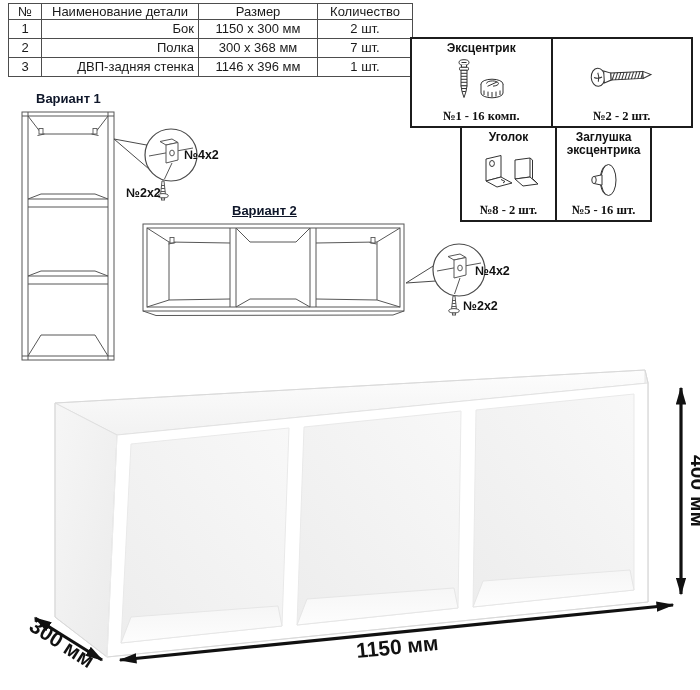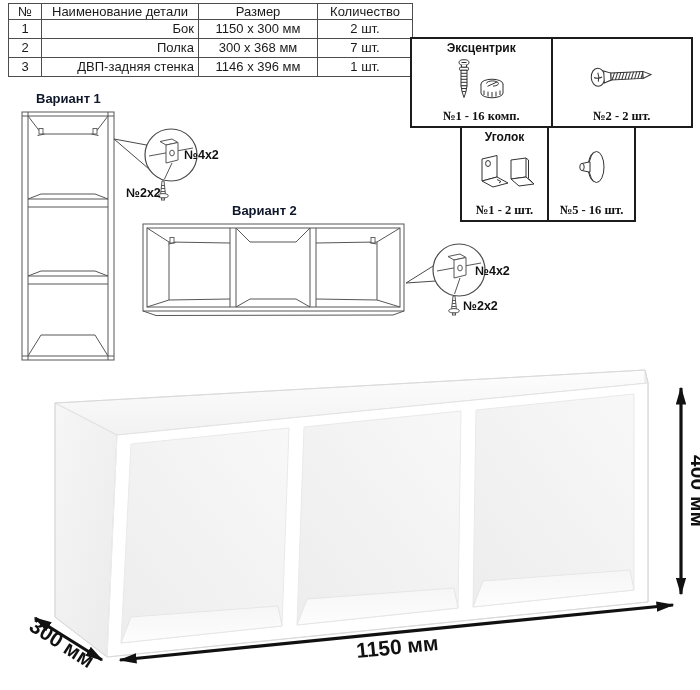--- a/index.html
+++ b/index.html
@@ -119,39 +119,40 @@
             <line x1="47.6" y1="17.5" x2="50.2" y2="10.5"></line>
               <line x1="50.8" y1="17.5" x2="52.9" y2="11.8"></line>
             <path d="M53,10.5 L61,14 L53,17.5 Z"></path>
           </g>
         </svg>
       </div>
       <div class="hwqty">№2 - 2 шт.</div>
     </div>
   </div>
 
-  <div class="hwrow" style="left:460px;top:126px;width:176px;height:96px;">
+  <div class="hwrow" style="left:460px;top:126px;width:192px;height:96px;">
     <div class="hwcell">
       <div class="hwname">Уголок</div>
       <div class="hwicon">
         <svg width="60" height="42" viewBox="0 0 60 42">
           <g class="hwart">
             <path d="M7,6 L22,2.5 L22,24 L7,28 Z"></path>
             <ellipse cx="13" cy="10.5" rx="2.4" ry="3"></ellipse>
             <path d="M7,28 L22,24 L33,30 L18,34 Z"></path>
             <path d="M22,26.5 L26,28.5 L24,30" fill="none"></path>
             <path d="M36,7 L51,5 L51,24 L36,26 Z"></path>
             <path d="M36,26 L51,24 L59,31 L44,33 Z"></path>
             <path d="M51,5 L53.5,7 L53.5,25.5 L59,31" fill="none"></path>
           </g>
         </svg>
       </div>
-      <div class="hwqty">№1 - 2 шт.</div>
+      <div class="hwqty">№8 - 2 шт.</div>
     </div>
     <div class="hwcell">
+      <div class="hwname">Заглушка эксцентрика</div>
       <div class="hwicon">
         <svg width="32" height="42" viewBox="0 0 32 42">
           <g class="hwart">
             <ellipse cx="20.5" cy="21" rx="7.5" ry="15.5"></ellipse>
             <path d="M17.6,6.3 A7.2,15.2 0 0 0 17.6,35.7" fill="none"></path>
             <path d="M6,17.5 L14,15.8 L14,26.2 L6,24.5 Z"></path>
             <ellipse cx="6" cy="21" rx="2.2" ry="3.6"></ellipse>
           </g>
         </svg>
       </div>
@@ -213,21 +214,21 @@
         <line x1="-1.9" y1="7.5" x2="1.9" y2="7.5"></line>
         <line x1="-2.2" y1="10.5" x2="2.2" y2="10.5"></line>
         <ellipse cx="0" cy="14.8" rx="5.4" ry="2.2" fill="#fff"></ellipse>
         <rect x="-1.5" y="17" width="3" height="2" fill="#fff"></rect>
       </g>
     </g>
   </svg>
   <div class="clabel" style="left:184px;top:148px;">№4х2</div>
   <div class="clabel" style="left:126px;top:186px;">№2х2</div>
 
-  <div class="vtitle" style="left:232px;top:203px;">Вариант 2</div>
+  <div class="vtitle" style="left:232px;top:203px;text-decoration:underline;">Вариант 2</div>
 
   <svg class="abs" style="left:140px;top:220px;" width="400" height="112" viewBox="0 0 400 112">
     <g class="lineart">
       <rect x="3" y="4" width="261" height="87"></rect>
       <rect x="7" y="8" width="253" height="79"></rect>
       <line x1="90" y1="8" x2="90" y2="87"></line>
         <line x1="96" y1="8" x2="96" y2="87"></line>
       <line x1="170" y1="8" x2="170" y2="87"></line>
         <line x1="176" y1="8" x2="176" y2="87"></line>
 

